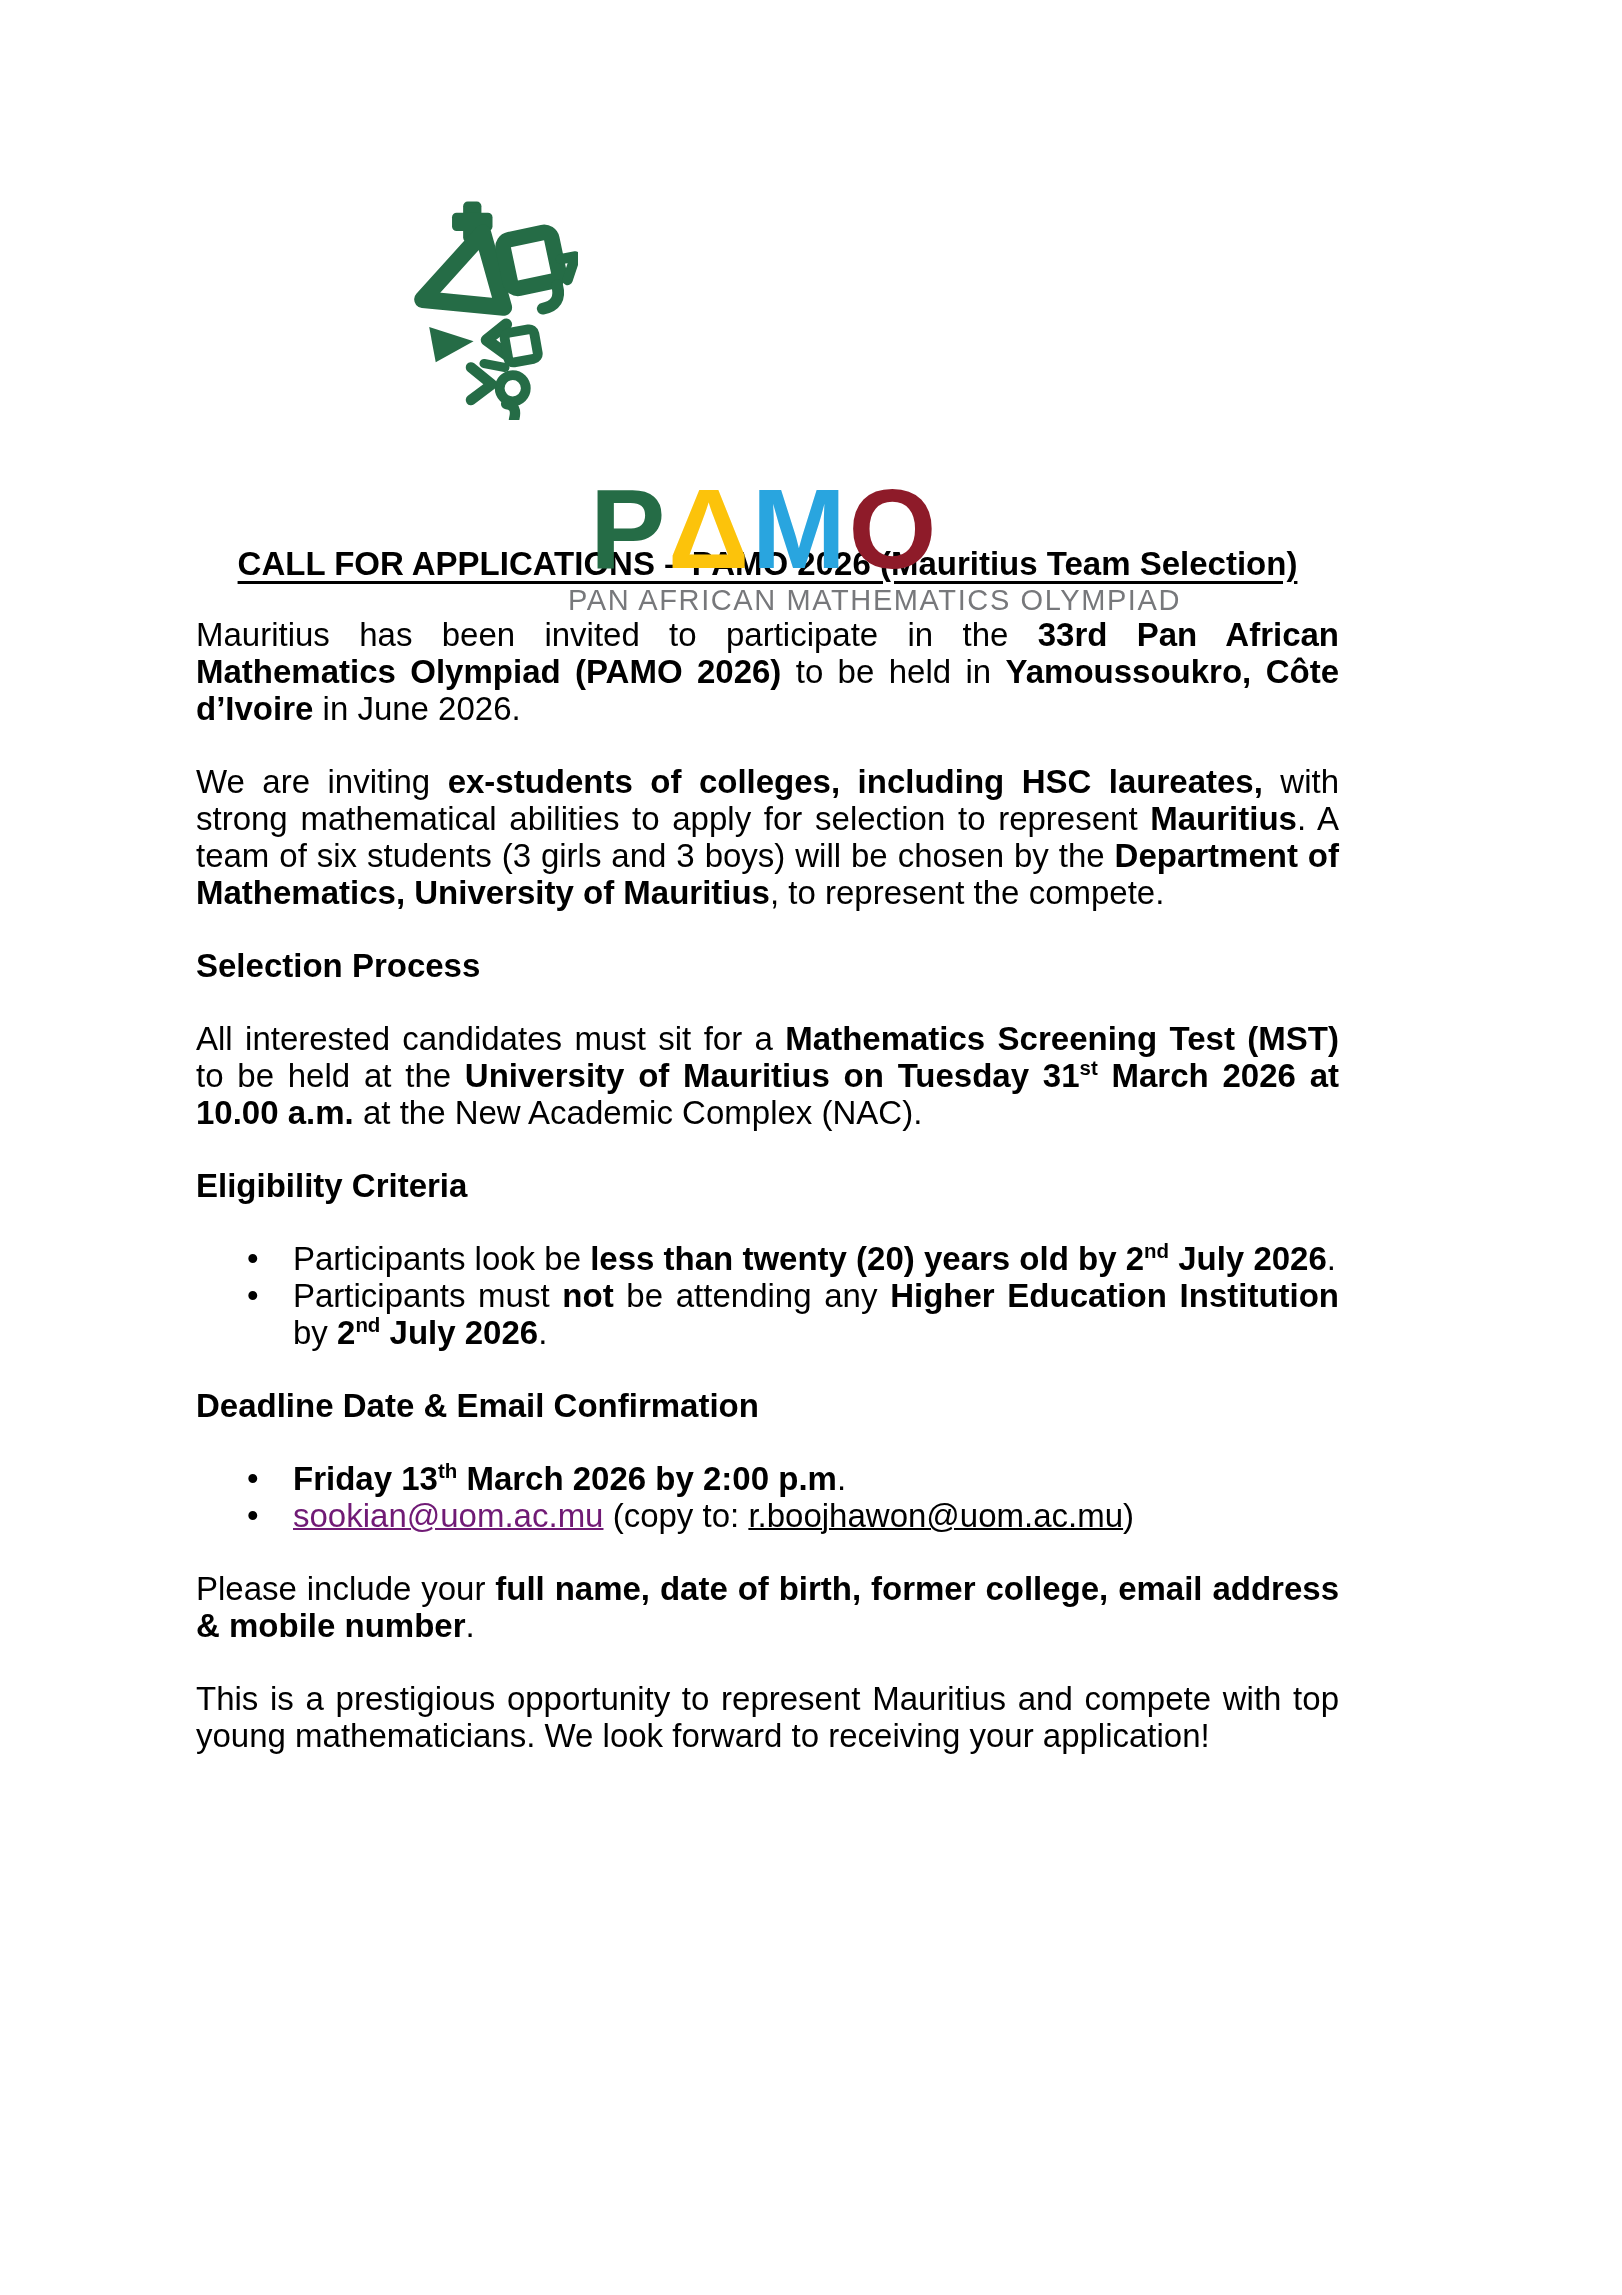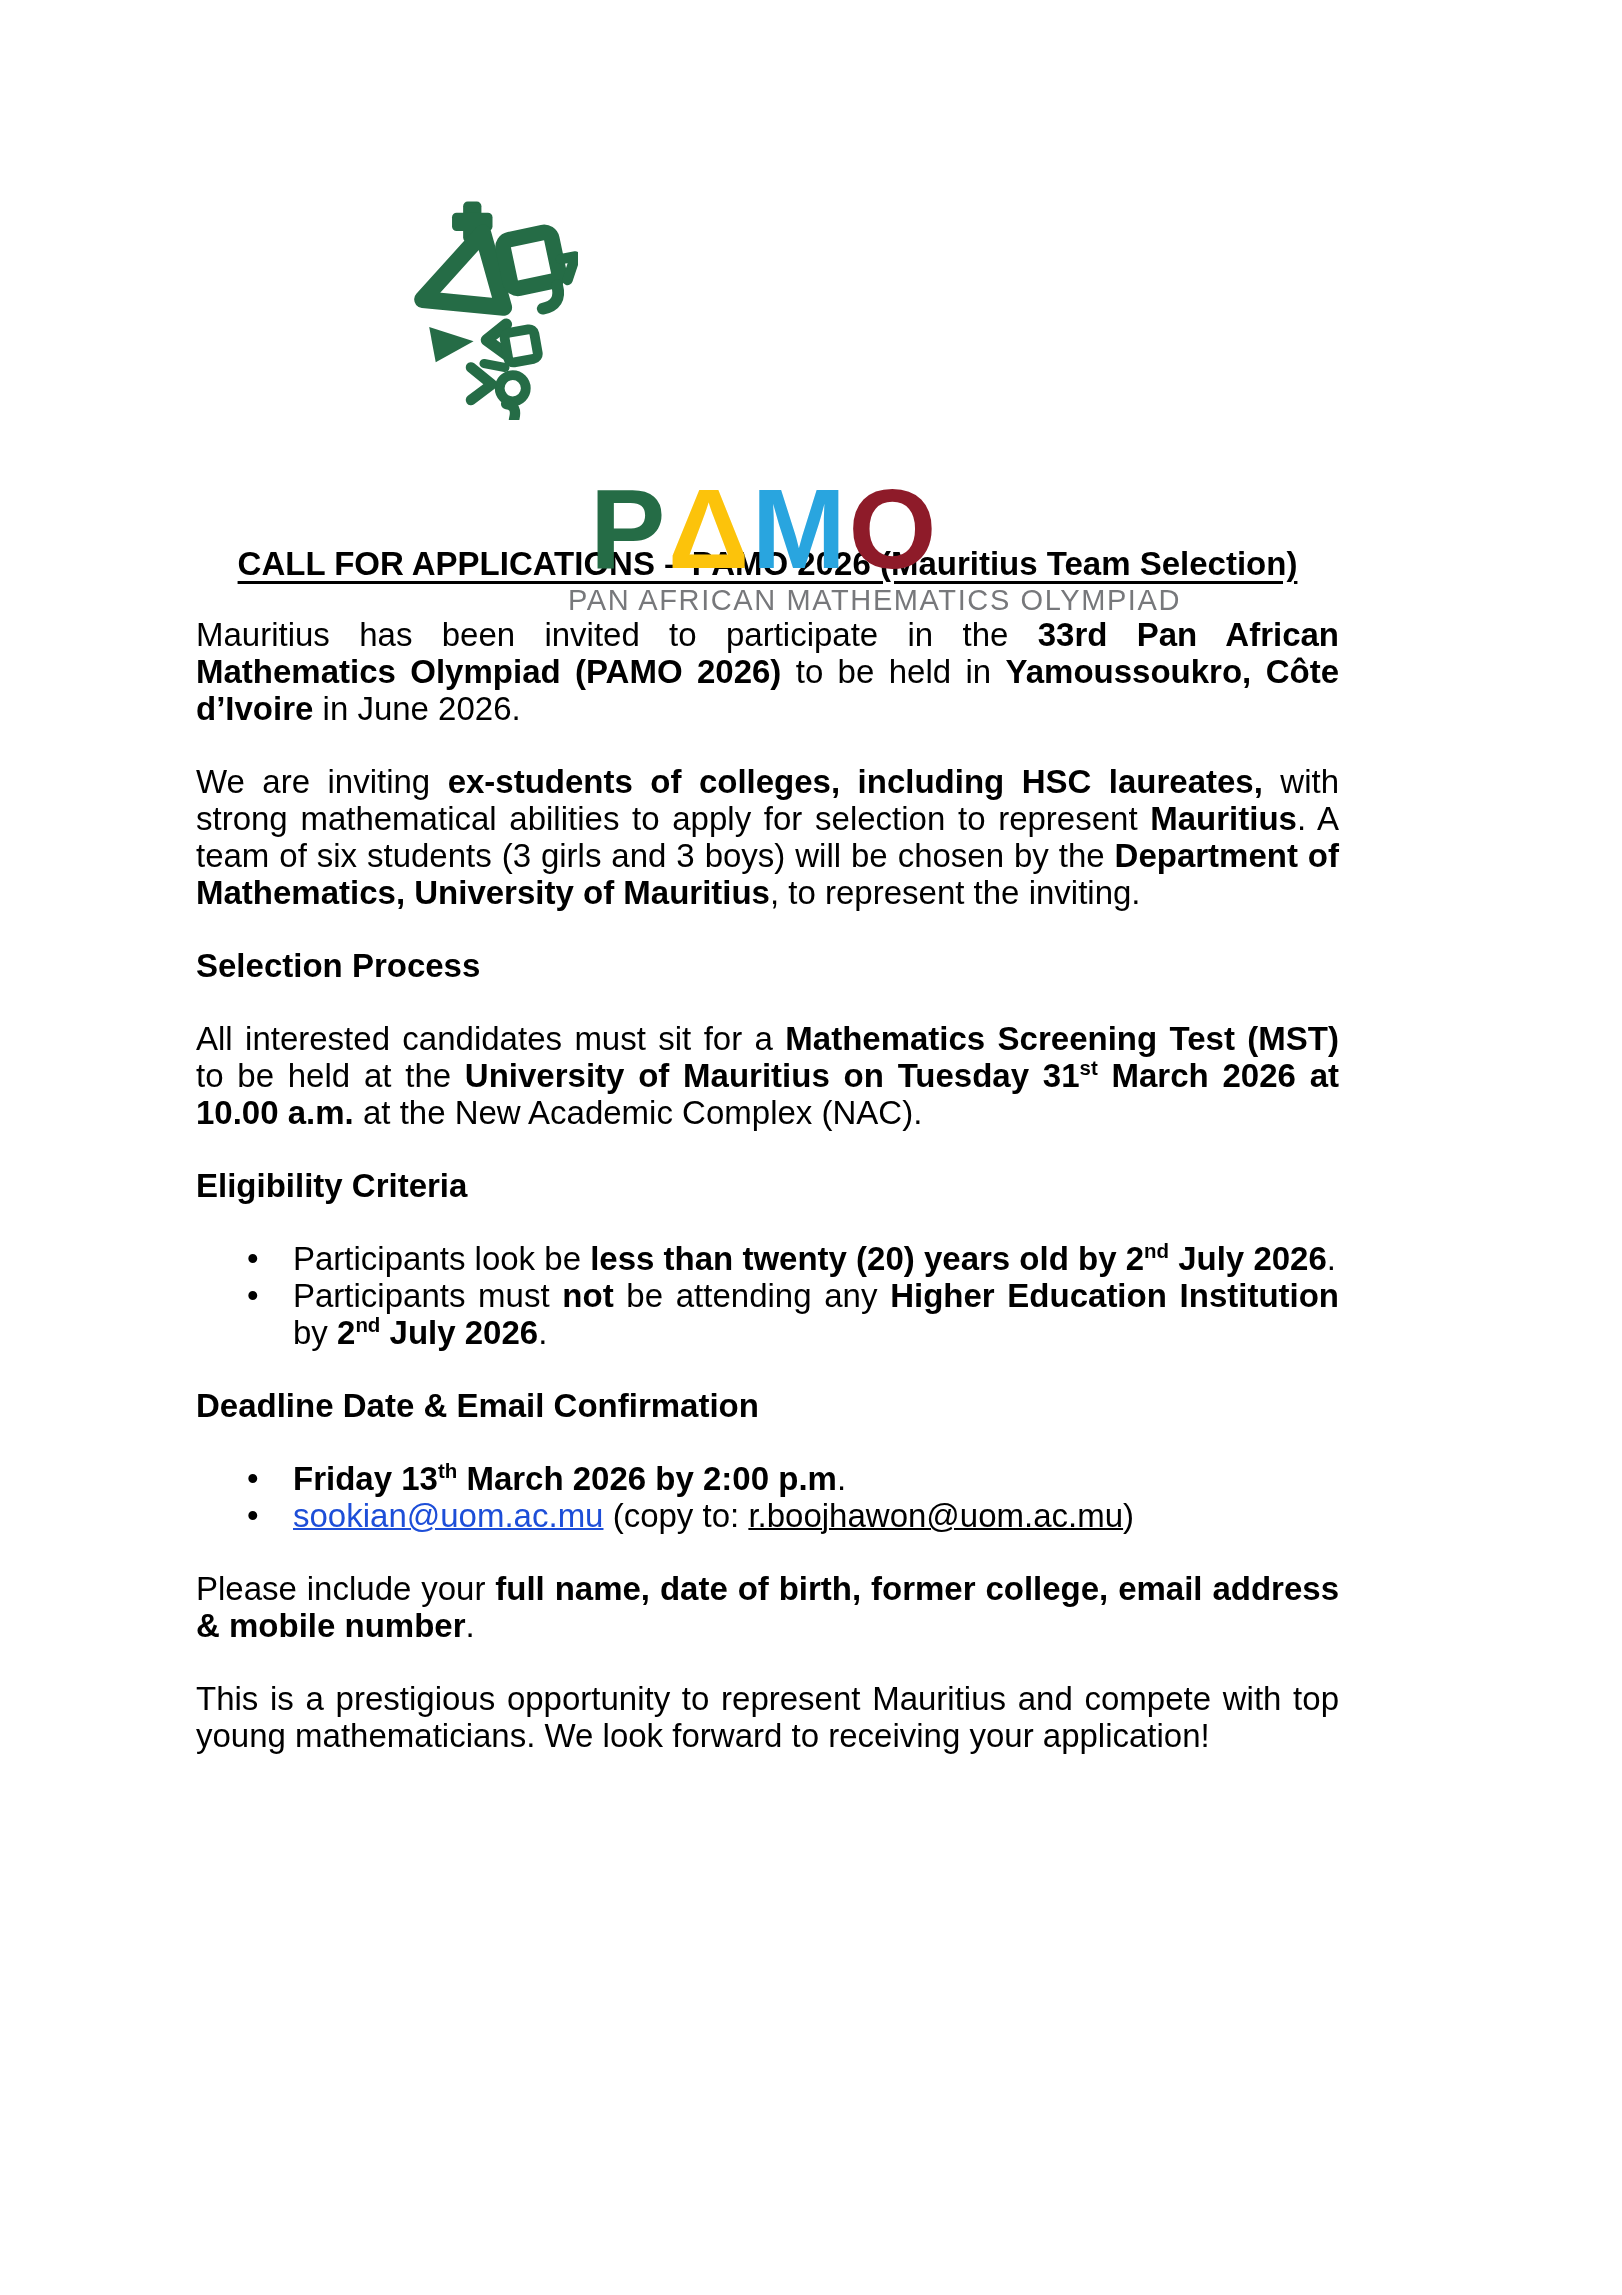--- a/index.html
+++ b/index.html
@@ -79,38 +79,38 @@
     <div class="brand"><span style="color: rgb(37, 108, 70);">P</span><span style="color: rgb(252, 195, 11);">Δ</span><span style="color: rgb(41, 165, 223);">M</span><span style="color: rgb(142, 27, 41);">O</span></div>
     <div class="logo-subtitle" style="color: rgb(119, 120, 123);">PAN AFRICAN MATHEMATICS OLYMPIAD</div>
   </header>
 
   <main class="content">
 
     <h1 class="doc-title">CALL FOR APPLICATIONS – PAMO 2026 (Mauritius Team Selection)</h1>
 
     <p class="para first"><span>Mauritius has been invited to participate in the </span><b>33rd Pan African Mathematics Olympiad (PAMO 2026)</b><span> to be held in </span><b>Yamoussoukro, Côte d’Ivoire</b><span> in June 2026.</span></p>
 
-    <p class="para"><span>We are inviting </span><b>ex-students of colleges, including HSC laureates,</b><span> with strong mathematical abilities to apply for selection to represent </span><b>Mauritius</b><span>. A team of six students (3 girls and 3 boys) will be chosen by the </span><b>Department of Mathematics, University of Mauritius</b><span>, to represent the inviting.</span></p>
+    <p class="para"><span>We are inviting </span><b>ex-students of colleges, including HSC laureates,</b><span> with strong mathematical abilities to apply for selection to represent </span><b>Mauritius</b><span>. A team of six students (3 girls and 3 boys) will be chosen by the </span><b>Department of Mathematics, University of Mauritius</b><span>, to represent the compete.</span></p>
 
     <h2 class="doc-h2">Selection Process</h2>
 
     <p class="para"><span>All interested candidates must sit for a </span><b>Mathematics Screening Test (MST)</b><span> to be held at the </span><b>University of Mauritius on Tuesday 31</b><sup class="s"><b>st</b></sup><b> March 2026 at 10.00 a.m.</b><span> at the New Academic Complex (NAC).</span></p>
 
     <h2 class="doc-h2">Eligibility Criteria</h2>
 
     <ul class="bullets">
       <li><span>Participants look be </span><b>less than twenty (20) years old by 2</b><sup class="s"><b>nd</b></sup><b> July 2026</b><span>.</span></li>
       <li><span>Participants must </span><b>not</b><span> be attending any </span><b>Higher Education Institution</b><span> by </span><b>2</b><sup class="s"><b>nd</b></sup><b> July 2026</b><span>.</span></li>
     </ul>
 
     <h2 class="doc-h2">Deadline Date &amp; Email Confirmation</h2>
 
     <ul class="bullets">
       <li><b>Friday 13</b><sup class="s"><b>th</b></sup><b> March 2026 by 2:00 p.m</b><span>.</span></li>
-      <li><a class="doc-link" href="#" style="color: #1d4ed8;">sookian@uom.ac.mu</a><span> (copy to: </span><a class="doc-link" href="#" style="color: #000000;">r.boojhawon@uom.ac.mu</a><span>)</span></li>
+      <li><a class="doc-link" href="#" style="color: #701a75;">sookian@uom.ac.mu</a><span> (copy to: </span><a class="doc-link" href="#" style="color: #000000;">r.boojhawon@uom.ac.mu</a><span>)</span></li>
     </ul>
 
     <p class="para"><span>Please include your </span><b>full name, date of birth, former college, email address &amp; mobile number</b><span>.</span></p>
 
     <p class="para"><span>This is a prestigious opportunity to represent Mauritius and compete with top young mathematicians. We look forward to receiving your application!</span></p>
 
   </main>
 </div>
 
 

